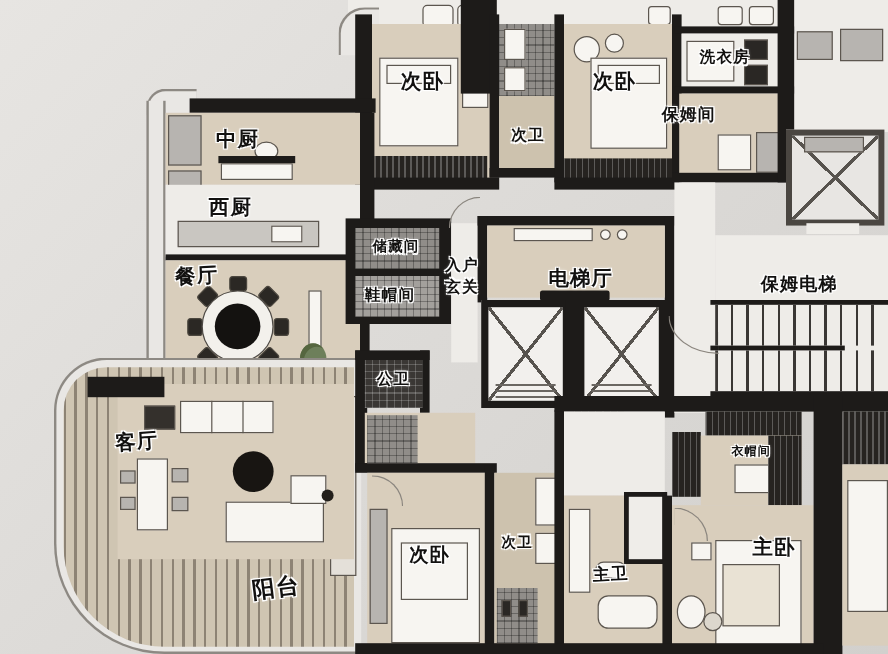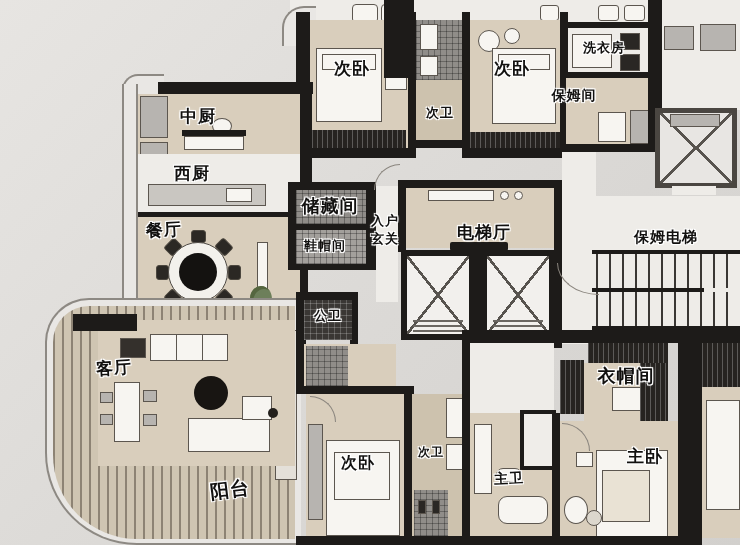--- a/index.html
+++ b/index.html
@@ -237,28 +237,28 @@
   <div class="wall" style="left:296px;top:536px;width:390px;height:9px;"></div>
 
   <div class="lbl" style="left:352px;top:68px;font-size:17px;">次卧</div>
   <div class="lbl" style="left:512px;top:68px;font-size:17px;">次卧</div>
   <div class="lbl" style="left:440px;top:113px;font-size:13px;">次卫</div>
   <div class="lbl" style="left:604px;top:48px;font-size:13px;">洗衣房</div>
   <div class="lbl" style="left:574px;top:96px;font-size:14px;">保姆间</div>
   <div class="lbl" style="left:198px;top:116px;font-size:17px;">中厨</div>
   <div class="lbl" style="left:192px;top:173px;font-size:17px;">西厨</div>
   <div class="lbl" style="left:164px;top:230px;font-size:17px;transform:translate(-50%,-50%) rotate(-3deg);">餐厅</div>
-  <div class="lbl" style="left:330px;top:206px;font-size:18px;">储藏间</div>
+  <div class="lbl" style="left:330px;top:206px;font-size:12px;">储藏间</div>
   <div class="lbl" style="left:325px;top:246px;font-size:13px;">鞋帽间</div>
   <div class="lbl" style="left:385px;top:221px;font-size:13px;">入户</div>
   <div class="lbl" style="left:385px;top:239px;font-size:13px;">玄关</div>
   <div class="lbl" style="left:484px;top:232px;font-size:17px;">电梯厅</div>
   <div class="lbl" style="left:666px;top:237px;font-size:15px;">保姆电梯</div>
   <div class="lbl" style="left:328px;top:316px;font-size:13px;">公卫</div>
   <div class="lbl" style="left:114px;top:368px;font-size:17px;transform:translate(-50%,-50%) rotate(-4deg);">客厅</div>
   <div class="lbl" style="left:230px;top:490px;font-size:19px;transform:translate(-50%,-50%) rotate(-7deg);">阳台</div>
   <div class="lbl" style="left:358px;top:463px;font-size:16px;">次卧</div>
   <div class="lbl" style="left:431px;top:452px;font-size:12px;">次卫</div>
   <div class="lbl" style="left:509px;top:479px;font-size:14px;transform:translate(-50%,-50%) rotate(-3deg);">主卫</div>
-  <div class="lbl" style="left:626px;top:376px;font-size:18px;">衣帽间</div>
+  <div class="lbl" style="left:626px;top:376px;font-size:10px;">衣帽间</div>
   <div class="lbl" style="left:645px;top:456px;font-size:17px;">主卧</div>
 
 </div>
 
 </body></html>

